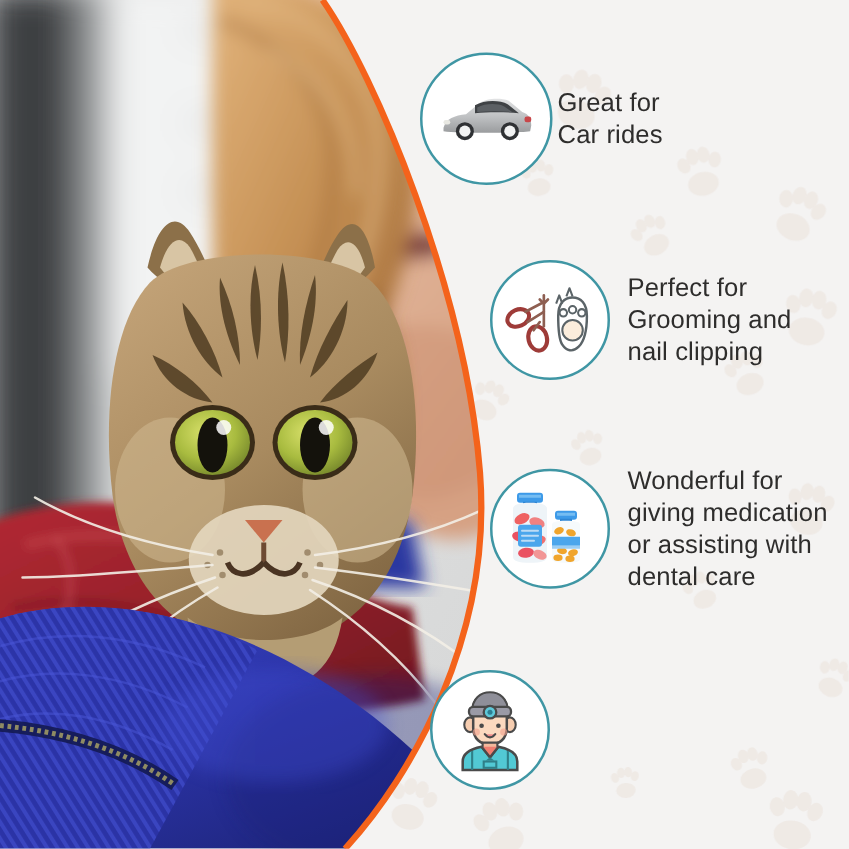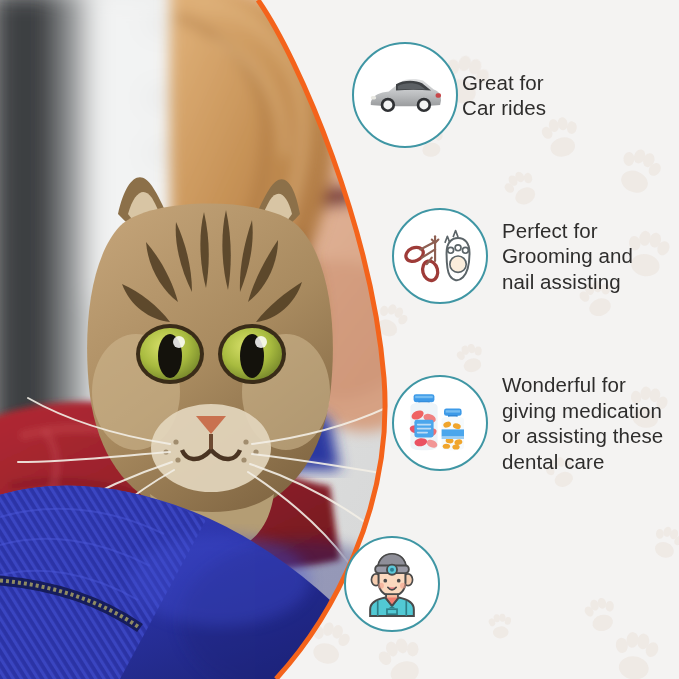--- a/index.html
+++ b/index.html
@@ -20,21 +20,21 @@
     clip-path:path("M 0,0 L 258,0 C 300,60 372,230 384,378 C 394,508 330,620 276,679 L 0,679 Z");
   }
   .photo{position:absolute;inset:0;}
 
   
   .curve-stroke{position:absolute;left:0;top:0;width:400px;height:679px;pointer-events:none;}
 
   
   .features{position:absolute;left:0;top:0;width:679px;height:679px;}
   .feature{position:absolute;display:flex;align-items:center;}
-  .f0{left:352px;top:42px;}
+  .f0{left:336px;top:42px;}
   .f1{left:392px;top:208px;}
   .f2{left:392px;top:372px;}
   .f3{left:344px;top:536px;}
 
   .icon-circle{
     width:96px;height:96px;border-radius:50%;
     background:#ffffff;border:2px solid #3f96a4;
     box-sizing:border-box;flex:0 0 96px;
     display:flex;align-items:center;justify-content:center;
     overflow:hidden;
@@ -328,21 +328,21 @@
           </g>
 
           <g fill="none" stroke="#5b6468" stroke-width="2" stroke-linejoin="round">
             <path d="M56 34 L 59 26 L 62 34"></path>
             <path d="M66 27 L 69 19 L 72 27"></path>
           </g>
         </svg>
       </div>
       <div class="ftext">Perfect for
 Grooming and
-nail assisting</div>
+nail clipping</div>
     </div>
 
     <div class="feature f2">
       <div class="icon-circle">
         <svg viewBox="0 0 100 100" width="80" height="80">
 
           <rect x="17" y="14" width="26" height="10" rx="3" fill="#3d9ae8"></rect>
           <rect x="19" y="16" width="22" height="3" fill="#75bdf2"></rect>
           <rect x="23" y="23" width="14" height="7" fill="#2f86d4"></rect>
           <path d="M13 30 C 13 26 19 24 30 24 C 41 24 47 26 47 30 L 47 78 C 47 82 42 84 30 84 C 18 84 13 82 13 78 Z" fill="#eef4f8"></path>
@@ -372,21 +372,21 @@
             <ellipse cx="73" cy="74" rx="5" ry="3.4" transform="rotate(-14 73 74)"></ellipse>
             <ellipse cx="58" cy="79" rx="4.6" ry="3.2"></ellipse>
             <ellipse cx="70" cy="80" rx="4.6" ry="3.2"></ellipse>
           </g>
           <rect x="52" y="58" width="28" height="9" fill="#4ba6ec"></rect>
           <rect x="52" y="67" width="28" height="3" fill="#9bcef5"></rect>
         </svg>
       </div>
       <div class="ftext">Wonderful for
 giving medication
-or assisting these
+or assisting with
 dental care</div>
     </div>
 
     <div class="feature f3">
       <div class="icon-circle">
         <svg viewBox="0 0 100 100" width="84" height="84">
 
           <ellipse cx="31" cy="45" rx="5.5" ry="7" fill="#f6cdb0" stroke="#4a4a4a" stroke-width="2"></ellipse>
           <ellipse cx="69" cy="45" rx="5.5" ry="7" fill="#f6cdb0" stroke="#4a4a4a" stroke-width="2"></ellipse>
 

